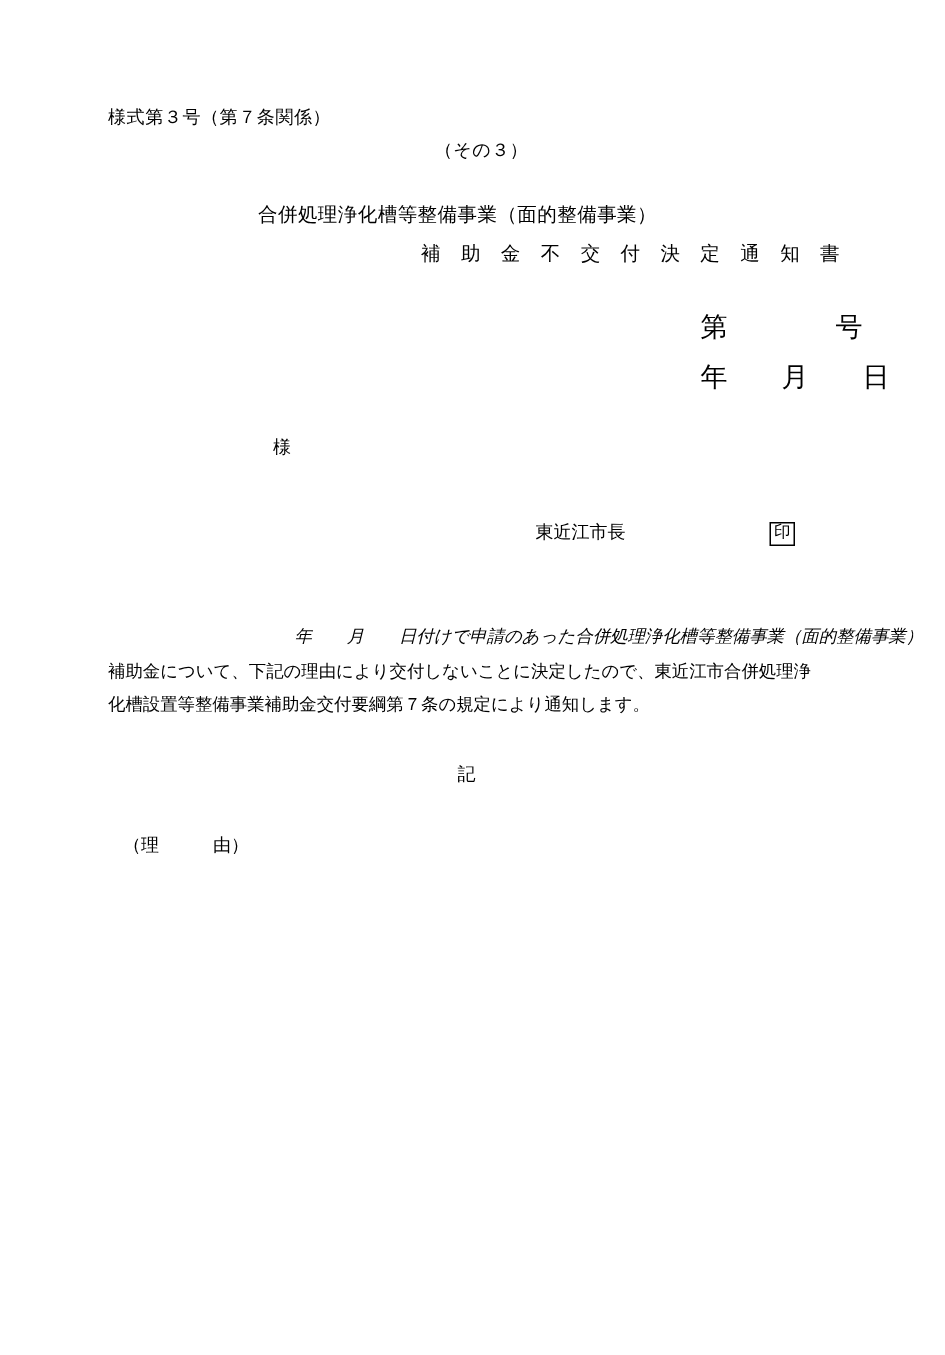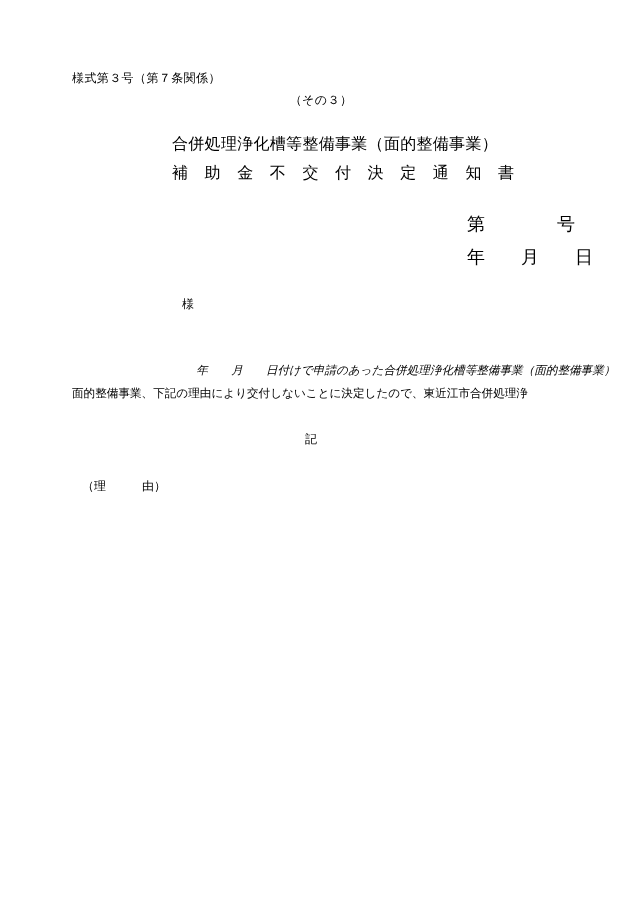--- a/index.html
+++ b/index.html
@@ -40,28 +40,29 @@
   .form-sub {
     margin-top: 10px;
     margin-left: 10px;
     font-size: 12px;
     letter-spacing: 0.4px;
     text-align: center;
   }
   .title-block {
     margin-top: 30px;
     padding-left: 100px;
-    font-size: 16px;
+    font-size: 13px;
   }
   .title-line1 {
     letter-spacing: 0.3px;
   }
   .title-line2 {
     margin-top: 13px;
     letter-spacing: 0.3px;
+    text-align: right;
   }
   .numbers {
     margin-top: 34px;
     padding-left: 395px;
     font-size: 18px;
   }
   .num-line2 {
     margin-top: 15px;
   }
   .addressee {
@@ -120,24 +121,28 @@
       <div class="line title-line2">補　助　金　不　交　付　決　定　通　知　書</div>
     </div>
 
     <div class="numbers">
       <div class="line">第　　　　号</div>
       <div class="line num-line2">年　　月　　日</div>
     </div>
 
     <div class="line addressee">様</div>
 
+    <div class="issuer">
+      <span>東近江市長</span><span class="seal">印</span>
+    </div>
 
     <div class="body-text">
       <div class="line body-first">　　　　年　　月　　日付けで申請のあった合併処理浄化槽等整備事業（面的整備事業）</div>
-      <div class="line">面的整備事業、下記の理由により交付しないことに決定したので、東近江市合併処理浄</div>
+      <div class="line">補助金について、下記の理由により交付しないことに決定したので、東近江市合併処理浄</div>
+      <div class="line">化槽設置等整備事業補助金交付要綱第７条の規定により通知します。</div>
     </div>
 
     <div class="ki">記</div>
 
     <div class="line reason">（理　　　由）</div>
 
   </div>
 </div>
 
 </body></html>

